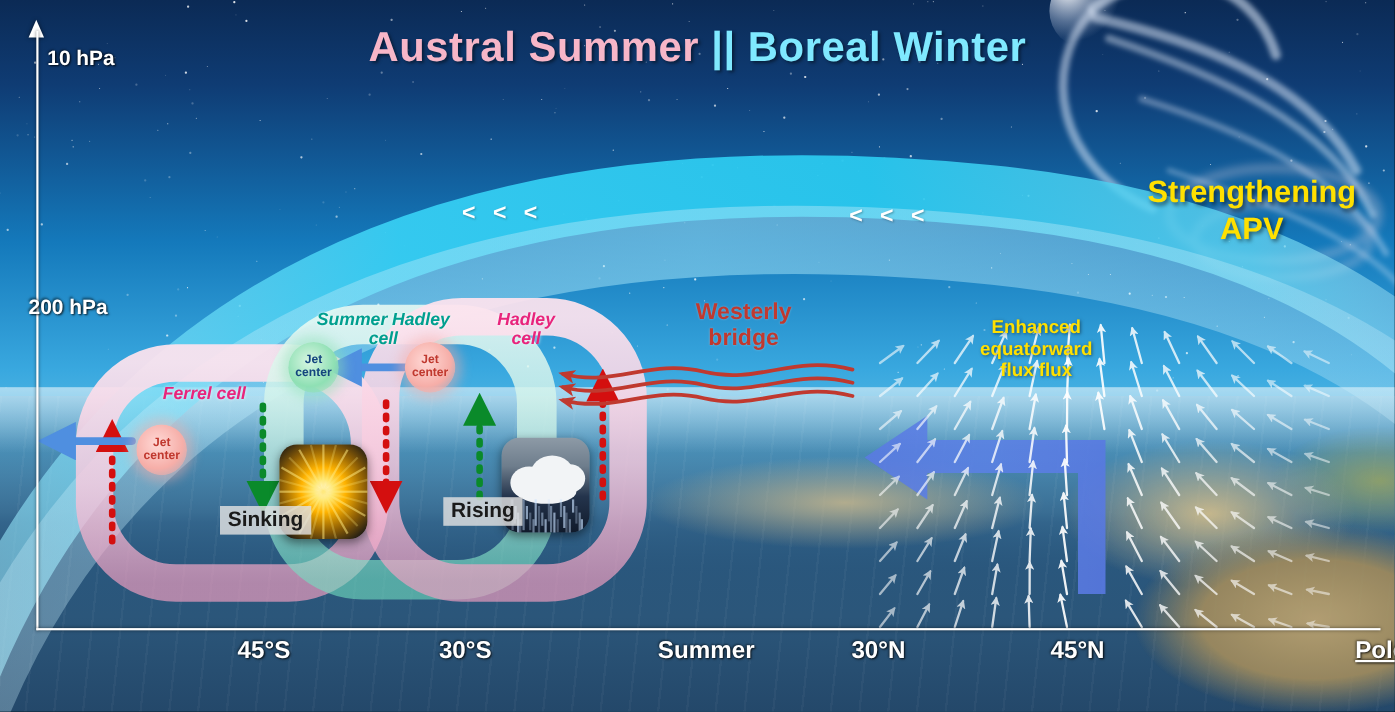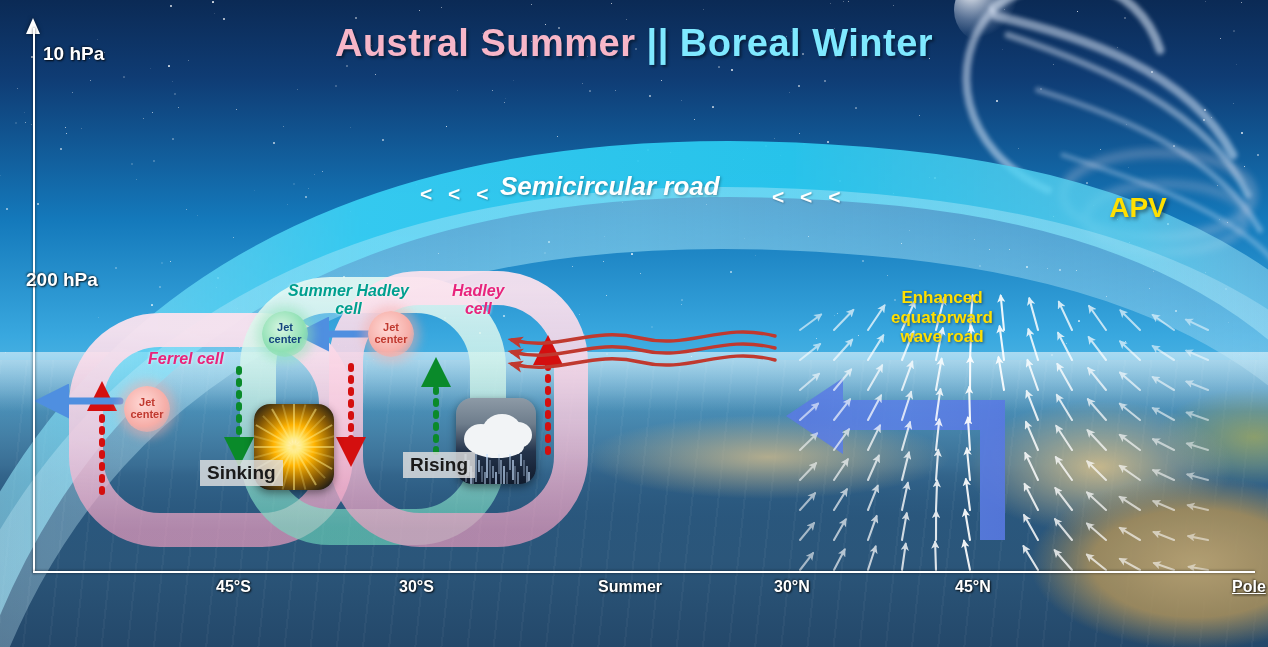--- a/index.html
+++ b/index.html
@@ -35,21 +35,21 @@
   }
   .horizon-haze{position:absolute;left:0;right:0;top:352px;height:60px;
     background:linear-gradient(180deg, rgba(255,255,255,.55), rgba(255,255,255,0));}
   
   .axis-line{position:absolute;background:#ffffff;box-shadow:0 0 3px rgba(0,0,0,.6);}
   .yaxis{left:33px;top:28px;width:2px;height:545px;}
   .xaxis{left:33px;top:571px;width:1222px;height:2px;}
   .yarrow{position:absolute;left:26px;top:18px;width:0;height:0;
     border-left:7px solid transparent;border-right:7px solid transparent;border-bottom:16px solid #fff;
     filter:drop-shadow(0 0 2px rgba(0,0,0,.6));}
-  .axlabel{position:absolute;color:#fff;font-weight:700;font-size:16px;
+  .axlabel{position:absolute;color:#fff;font-weight:700;font-size:22px;
     text-shadow:1px 1px 2px rgba(0,0,0,.85),-1px -1px 2px rgba(0,0,0,.45);white-space:nowrap;}
   .ytick{font-size:19px;}
   
   #title{position:absolute;top:22px;left:0;width:100%;text-align:center;font-size:38px;font-weight:700;
          letter-spacing:.5px;white-space:nowrap;}
   .t-pink{color:#f7b6c8;text-shadow:2px 2px 3px rgba(0,0,0,.45);}
   .t-cyan{color:#7fe9ff;text-shadow:2px 2px 3px rgba(0,0,0,.45);}
   .yellowbig{position:absolute;color:#ffe000;font-weight:700;font-size:28px;text-align:center;
     text-shadow:2px 2px 4px rgba(0,0,0,.55);line-height:1.18;}
   .yellowmid{position:absolute;color:#ffe000;font-weight:700;font-size:17px;text-align:center;
@@ -676,32 +676,34 @@
       <i class="rainline" style="left:12px;top:62px;height:12px;opacity:0.55"></i>
     </div>
 
   <div class="boxlbl" style="left:200px;top:460px;">Sinking</div>
   <div class="boxlbl" style="left:403px;top:452px;">Rising</div>
 
   <div id="title">
     <span class="t-pink">Austral Summer </span><span class="t-cyan">|| </span><span class="t-cyan">Boreal Winter</span>
   </div>
 
-  <div class="roadtext" style="left:500px;top:171px;">Semicircular road</div>
   <div class="chev" style="left:420px;top:182px;">&lt; &lt; &lt;</div>
   <div class="chev" style="left:772px;top:185px;">&lt; &lt; &lt;</div>
 
 
+  <div class="westerly" style="left:596px;top:272px;width:160px;">
+    <span>Westerly</span><br><span>bridge</span>
+  </div>
 
   <div class="yellowbig" style="left:1018px;top:158px;width:240px;">
-    <br><span>APV</span>
+    <span>Strengthening</span><br><span>APV</span>
   </div>
 
   <div class="yellowmid" style="left:862px;top:288px;width:160px;">
-    <span>Enhanced</span><br><span>equatorward</span><br><span>wave road</span>
+    <span>Enhanced</span><br><span>equatorward</span><br><span>flux flux</span>
   </div>
 
 
   <div class="yarrow"></div>
   <div class="axis-line yaxis"></div>
   <div class="axis-line xaxis"></div>
 
   <div class="axlabel ytick" style="left:43px;top:43px;">10 hPa</div>
   <div class="axlabel ytick" style="left:26px;top:269px;">200 hPa</div>
 

